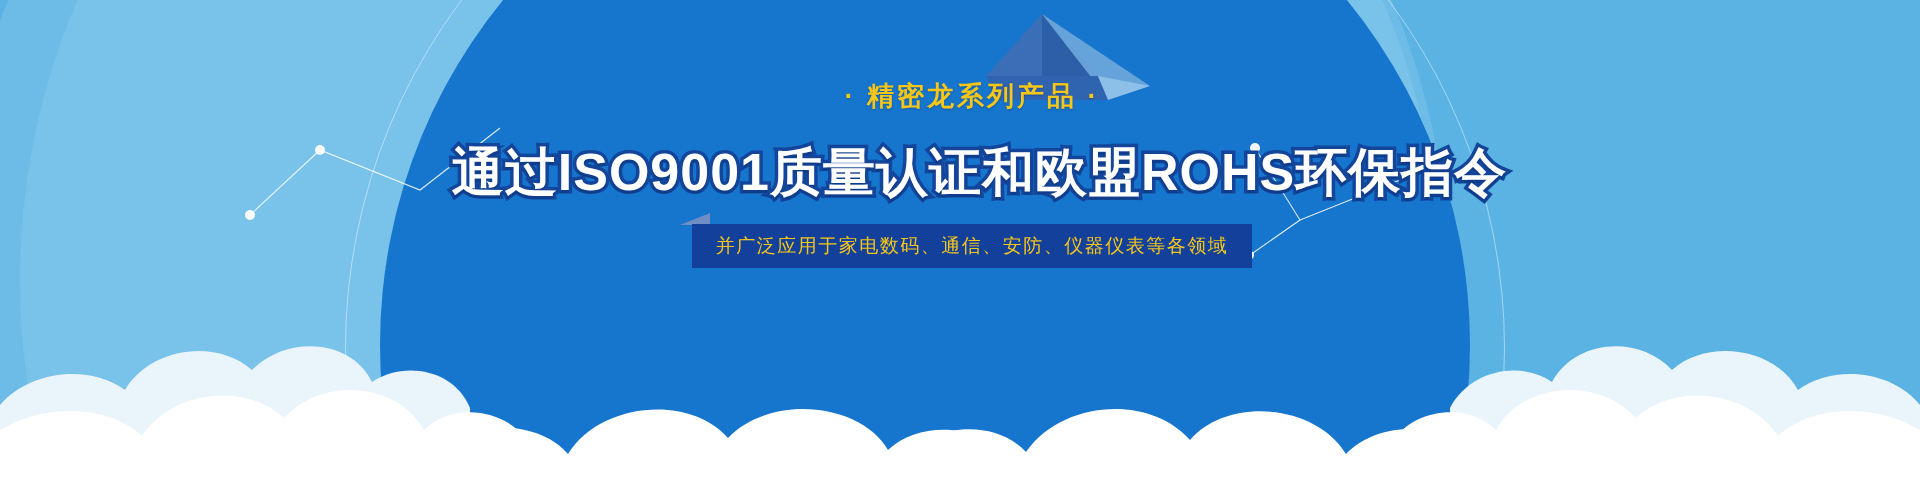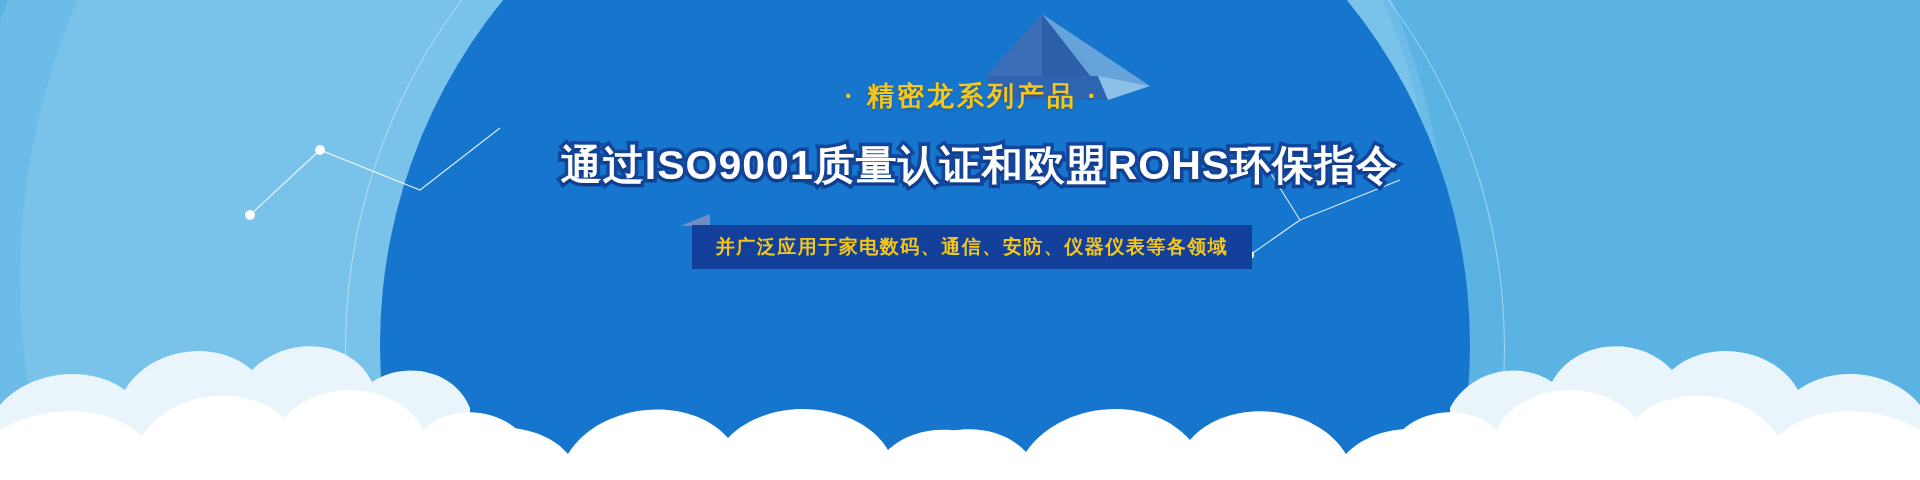--- a/index.html
+++ b/index.html
@@ -94,37 +94,36 @@
     text-shadow:0 1px 2px rgba(0,40,90,.35);
   }
 
   .headline-wrap {
     position:relative;
     margin-top:24px;
     white-space:nowrap;
   }
   .headline {
     position:relative;
-    font-size:41px;
+    font-size:52px;
     font-weight:bold;
     letter-spacing:1px;
     color:#ffffff;
     white-space:nowrap;
     -webkit-text-stroke:7px #13459b;
     paint-order:stroke fill;
     text-shadow:0 3px 0 rgba(8,45,110,.35);
     margin-left:15px;
   }
 
   .ribbon-area {
     position:relative;
-    margin-top:32px;
+    margin-top:16px;
     width:560px;
     height:29px;
-    font-weight:bold;
   }
   .ribbon-fold {
     position:absolute;
     left:-12px;
     top:-11px;
     width:0; height:0;
     border-left:30px solid transparent;
     border-bottom:12px solid #6f8fc4;
   }
   .ribbon {

